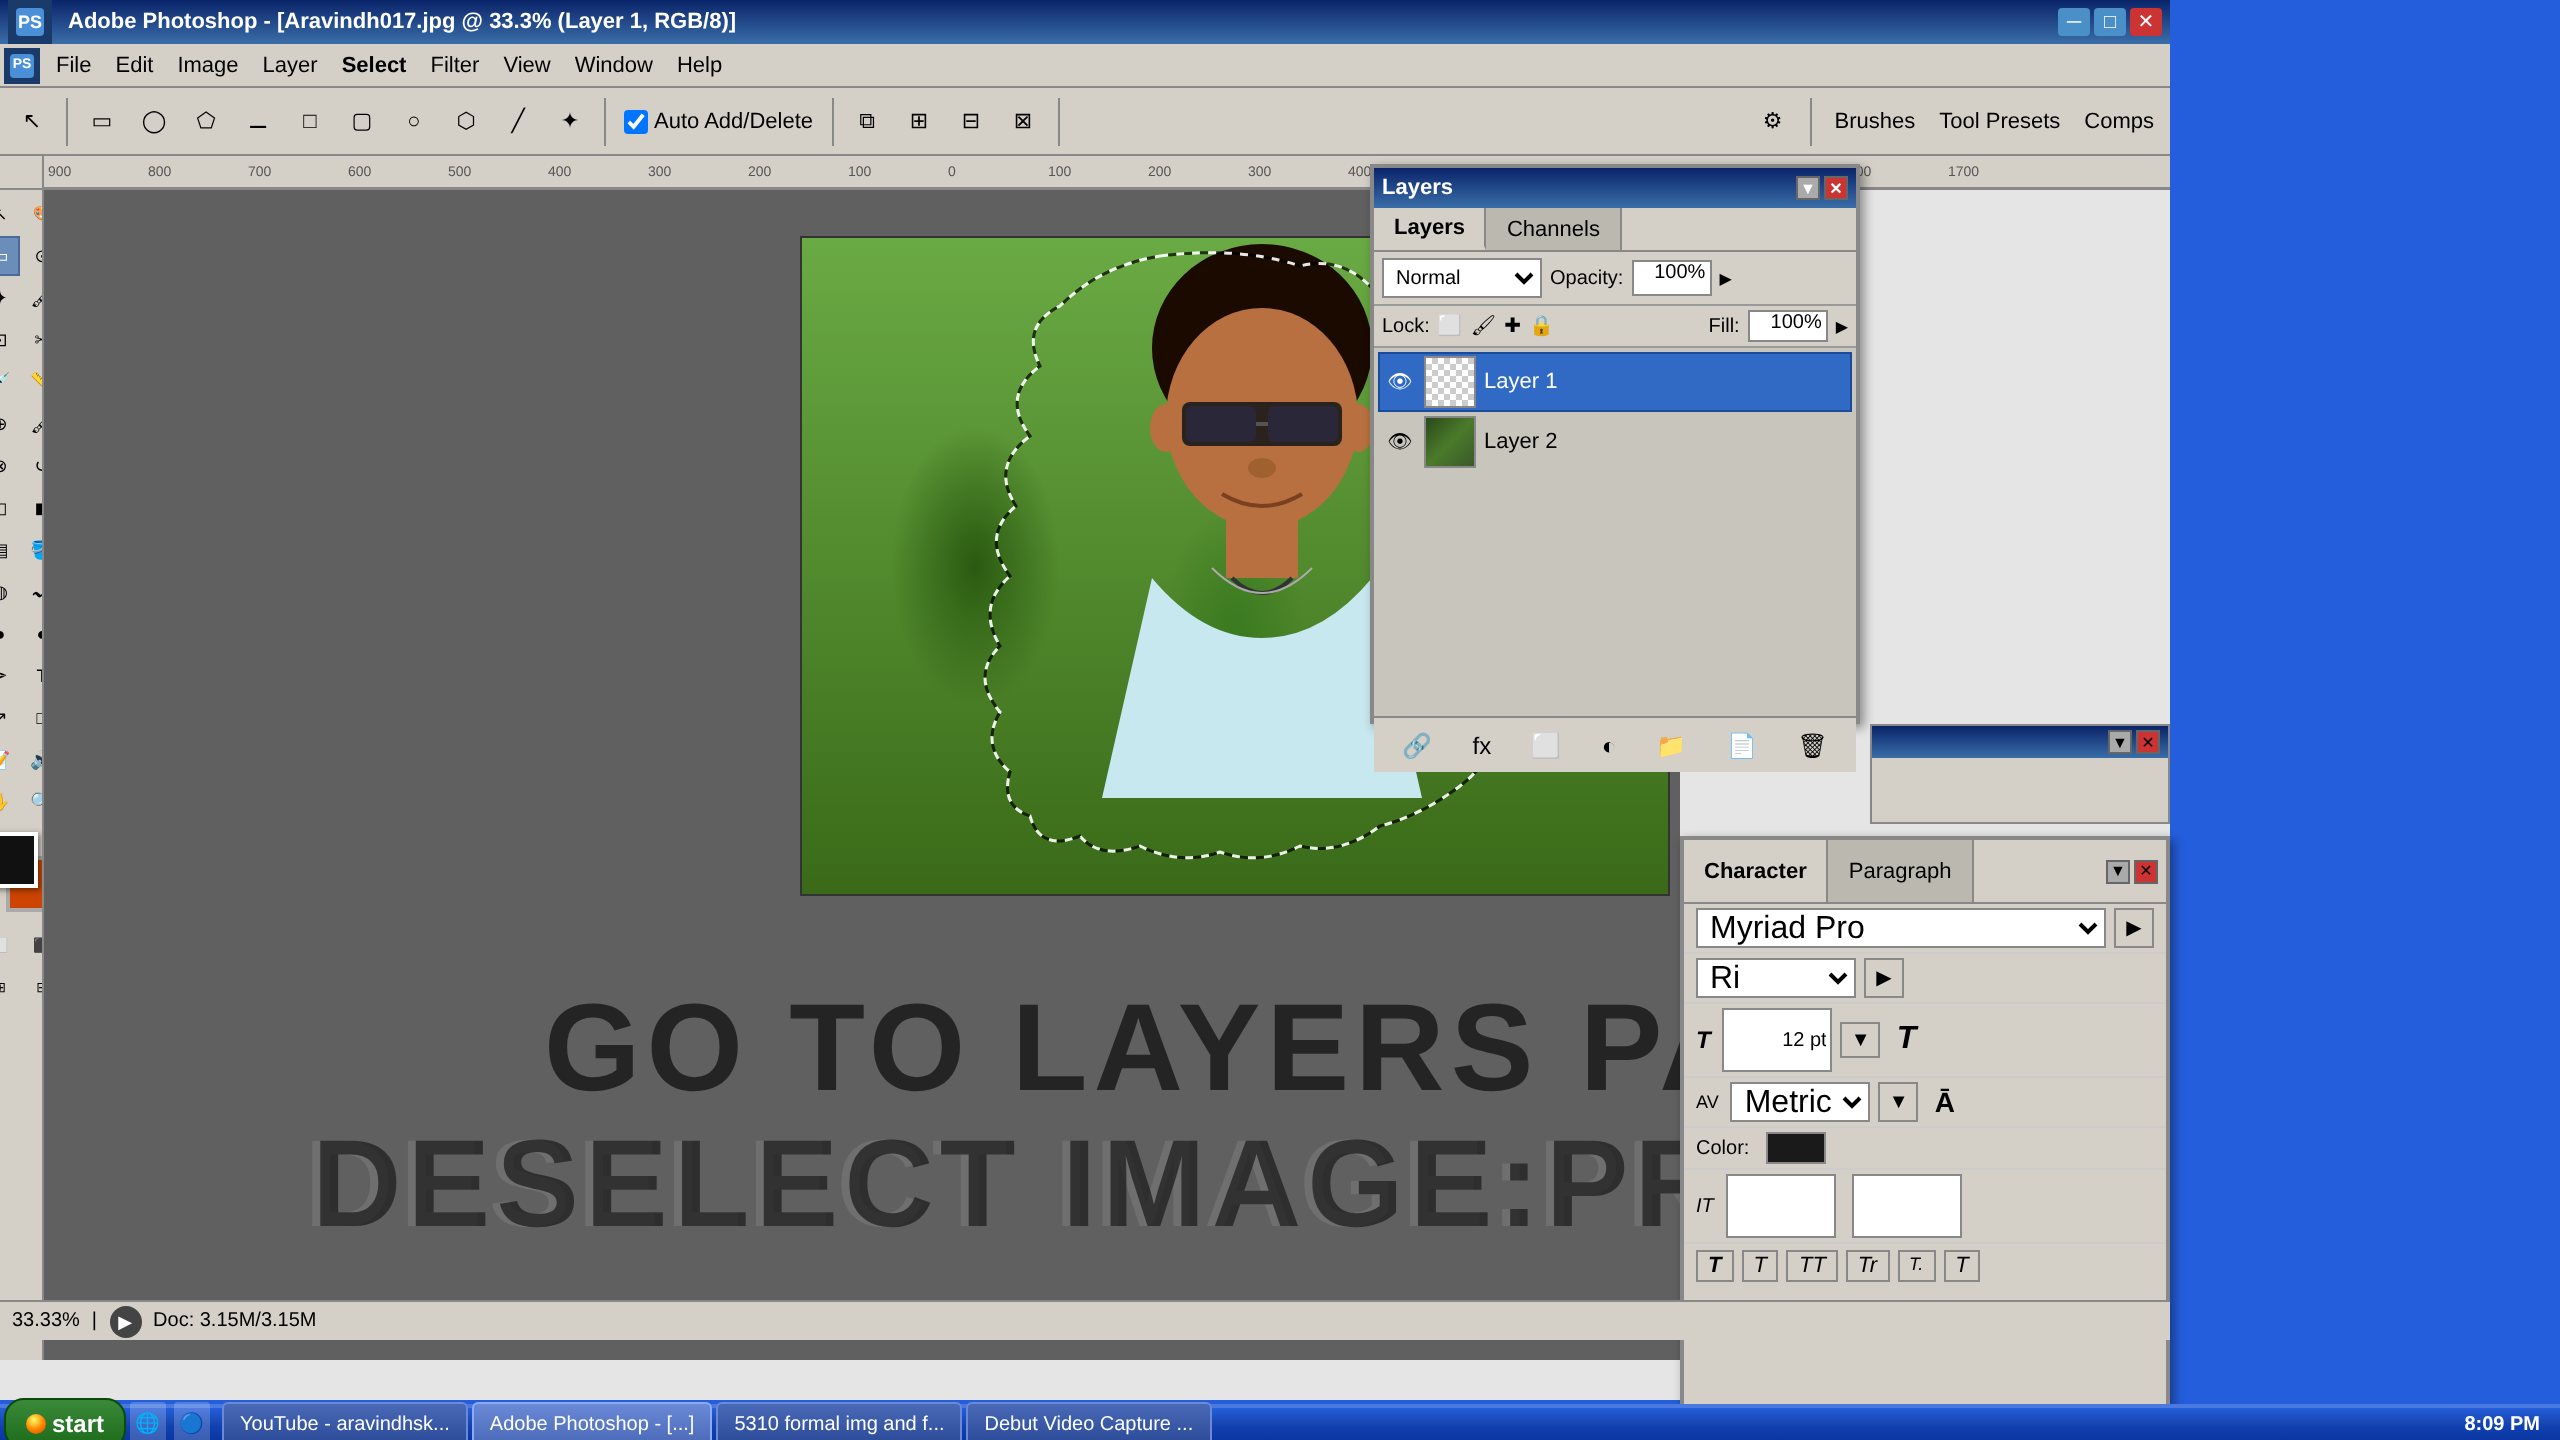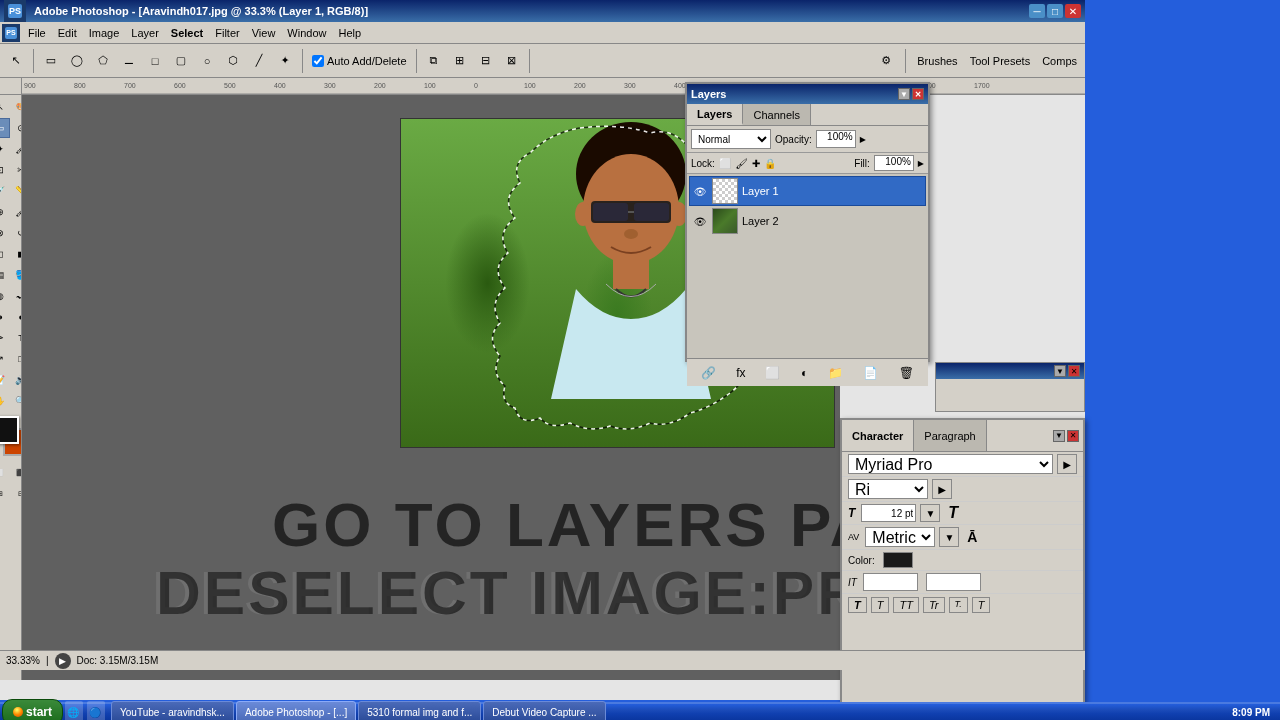--- a/index.html
+++ b/index.html
@@ -183,21 +183,21 @@
 
     .char-row {
       display: flex; align-items: center; padding: 2px 6px; gap: 4px;
       border-bottom: 1px solid #ccc;
     }
     .char-select {
       height: 20px; font-size: 16px; border: 1px solid #888; background: #fff;
       flex: 1; padding: 0 2px;
     }
     .char-input {
-      height: 18px; font-size: 10px; border: 1px solid #888; background: #fff;
+      height: 32px; font-size: 10px; border: 1px solid #888; background: #fff;
       width: 55px; padding: 0 2px; text-align: right;
     }
     .char-btn-row {
       display: flex; gap: 4px; padding: 3px 6px;
     }
     .char-btn {
       font-size: 11px; padding: 1px 5px; background: #d4d0c8;
       border: 1px solid #888; cursor: pointer; font-style: italic;
     }
     .char-btn.bold { font-weight: bold; }

